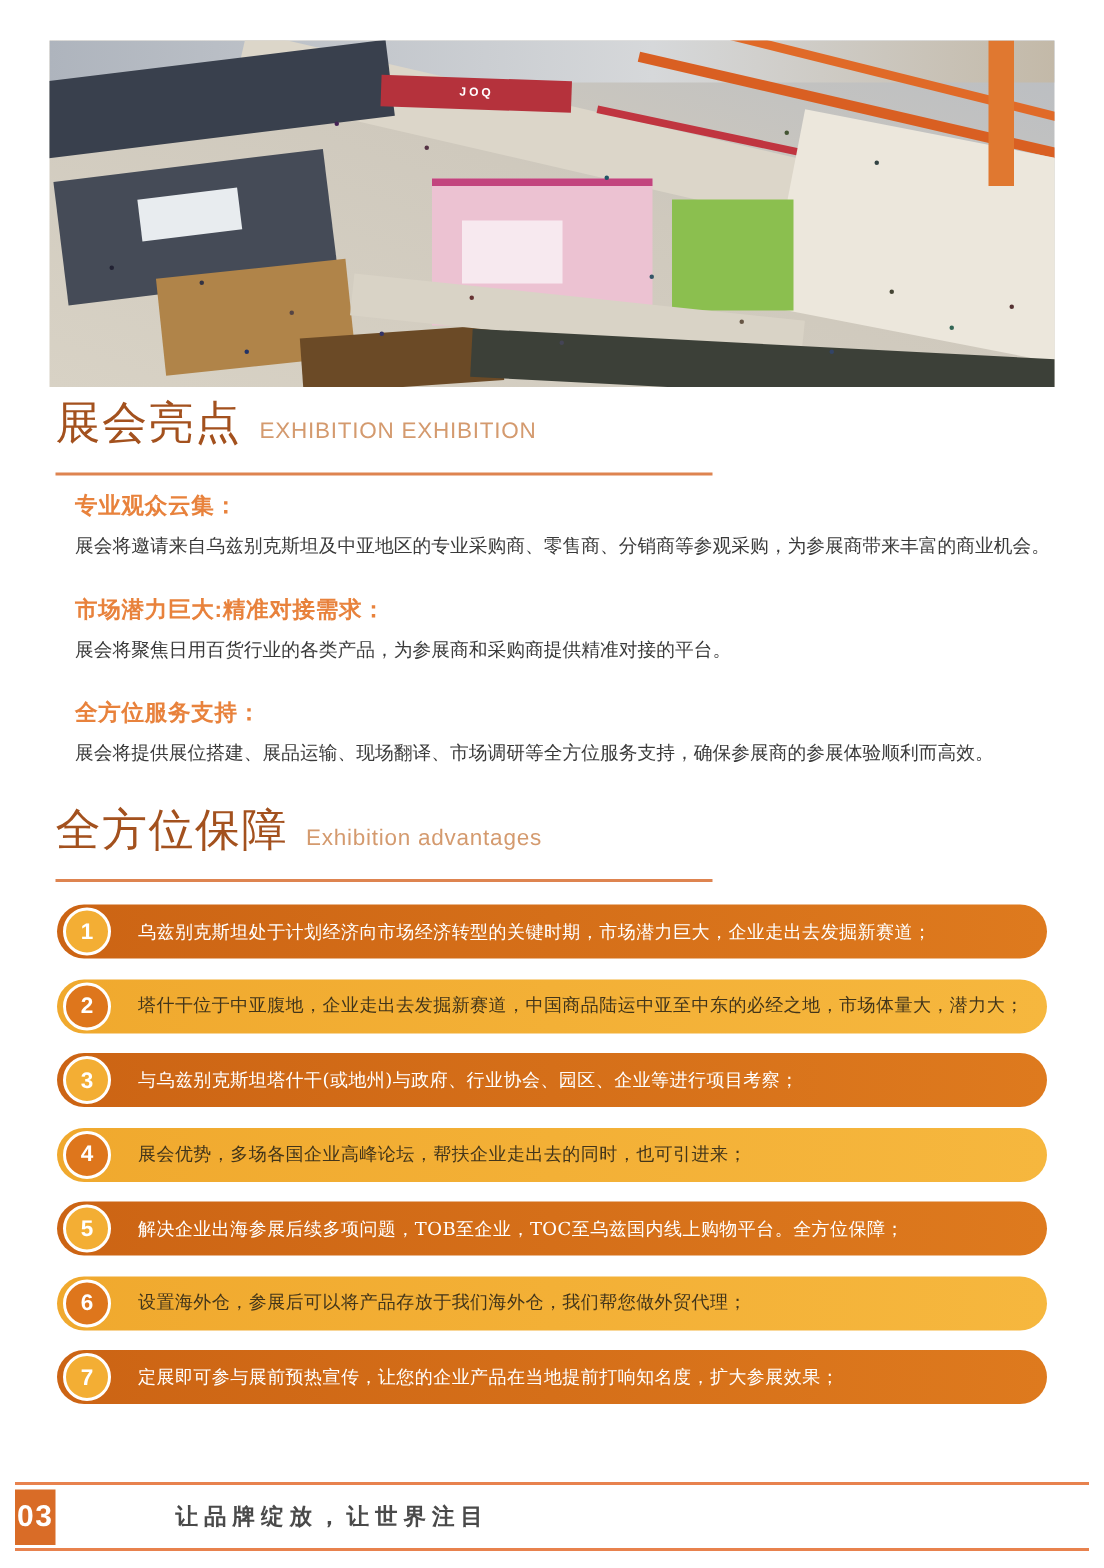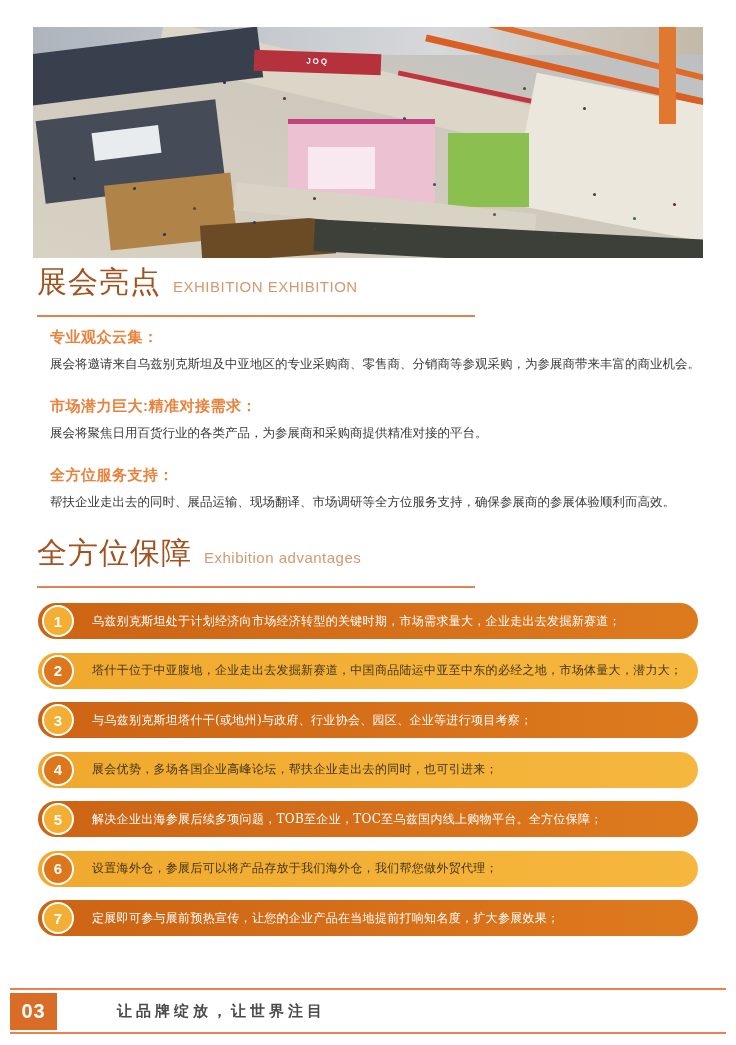--- a/index.html
+++ b/index.html
@@ -60,21 +60,21 @@
   .pill-orange .pill-num{background:#f3ae34;}
   .pill-yellow .pill-num{background:#de761c;}
   .pill-text{margin-left:18px;font-size:12px;letter-spacing:0.3px;
     font-family:"DejaVu Serif","Liberation Serif",serif;}
   .pill-orange .pill-text{color:#ffffff;}
   .pill-yellow .pill-text{color:#42351a;}
   
   .footer-line{position:absolute;left:10px;width:716px;height:0;border-top:2px solid #e8824e;}
   .footer-line-top{top:988px;}
   .footer-line-bottom{top:1032px;}
-  .footer-box{position:absolute;left:10px;top:993px;width:47px;height:37px;background:#d96c27;
+  .footer-box{position:absolute;left:10px;top:993px;width:27px;height:37px;background:#d96c27;
     color:#ffffff;font-size:20px;font-weight:bold;display:flex;align-items:center;justify-content:center;
     letter-spacing:1px;}
   .footer-slogan{position:absolute;left:73px;top:993px;height:37px;display:flex;align-items:center;
     font-size:15px;color:#4a4a4a;letter-spacing:4px;font-weight:bold;margin-left:44px;}
 </style>
 </head>
 <body>
 
 <div class="page">
 
@@ -112,36 +112,36 @@
     <div class="hl-item">
       <div class="hl-heading">专业观众云集：</div>
       <div class="hl-body">展会将邀请来自乌兹别克斯坦及中亚地区的专业采购商、零售商、分销商等参观采购，为参展商带来丰富的商业机会。</div>
     </div>
     <div class="hl-item">
       <div class="hl-heading">市场潜力巨大:精准对接需求：</div>
       <div class="hl-body">展会将聚焦日用百货行业的各类产品，为参展商和采购商提供精准对接的平台。</div>
     </div>
     <div class="hl-item">
       <div class="hl-heading">全方位服务支持：</div>
-      <div class="hl-body">帮扶企业走出去的同时、展品运输、现场翻译、市场调研等全方位服务支持，确保参展商的参展体验顺利而高效。</div>
+      <div class="hl-body">展会将提供展位搭建、展品运输、现场翻译、市场调研等全方位服务支持，确保参展商的参展体验顺利而高效。</div>
     </div>
   </div>
 
   <div class="sec-header" style="top:533px;">
     <div class="sec-title-row">
       <span class="sec-title-zh">全方位保障</span>
       <span class="sec-title-en">Exhibition advantages</span>
     </div>
     <div class="sec-rule"></div>
   </div>
 
   <div class="pills">
     <div class="pill pill-orange">
       <span class="pill-num">1</span>
-      <span class="pill-text">乌兹别克斯坦处于计划经济向市场经济转型的关键时期，市场需求量大，企业走出去发掘新赛道；</span>
+      <span class="pill-text">乌兹别克斯坦处于计划经济向市场经济转型的关键时期，市场潜力巨大，企业走出去发掘新赛道；</span>
     </div>
     <div class="pill pill-yellow">
       <span class="pill-num">2</span>
       <span class="pill-text">塔什干位于中亚腹地，企业走出去发掘新赛道，中国商品陆运中亚至中东的必经之地，市场体量大，潜力大；</span>
     </div>
     <div class="pill pill-orange">
       <span class="pill-num">3</span>
       <span class="pill-text">与乌兹别克斯坦塔什干(或地州)与政府、行业协会、园区、企业等进行项目考察；</span>
     </div>
     <div class="pill pill-yellow">

